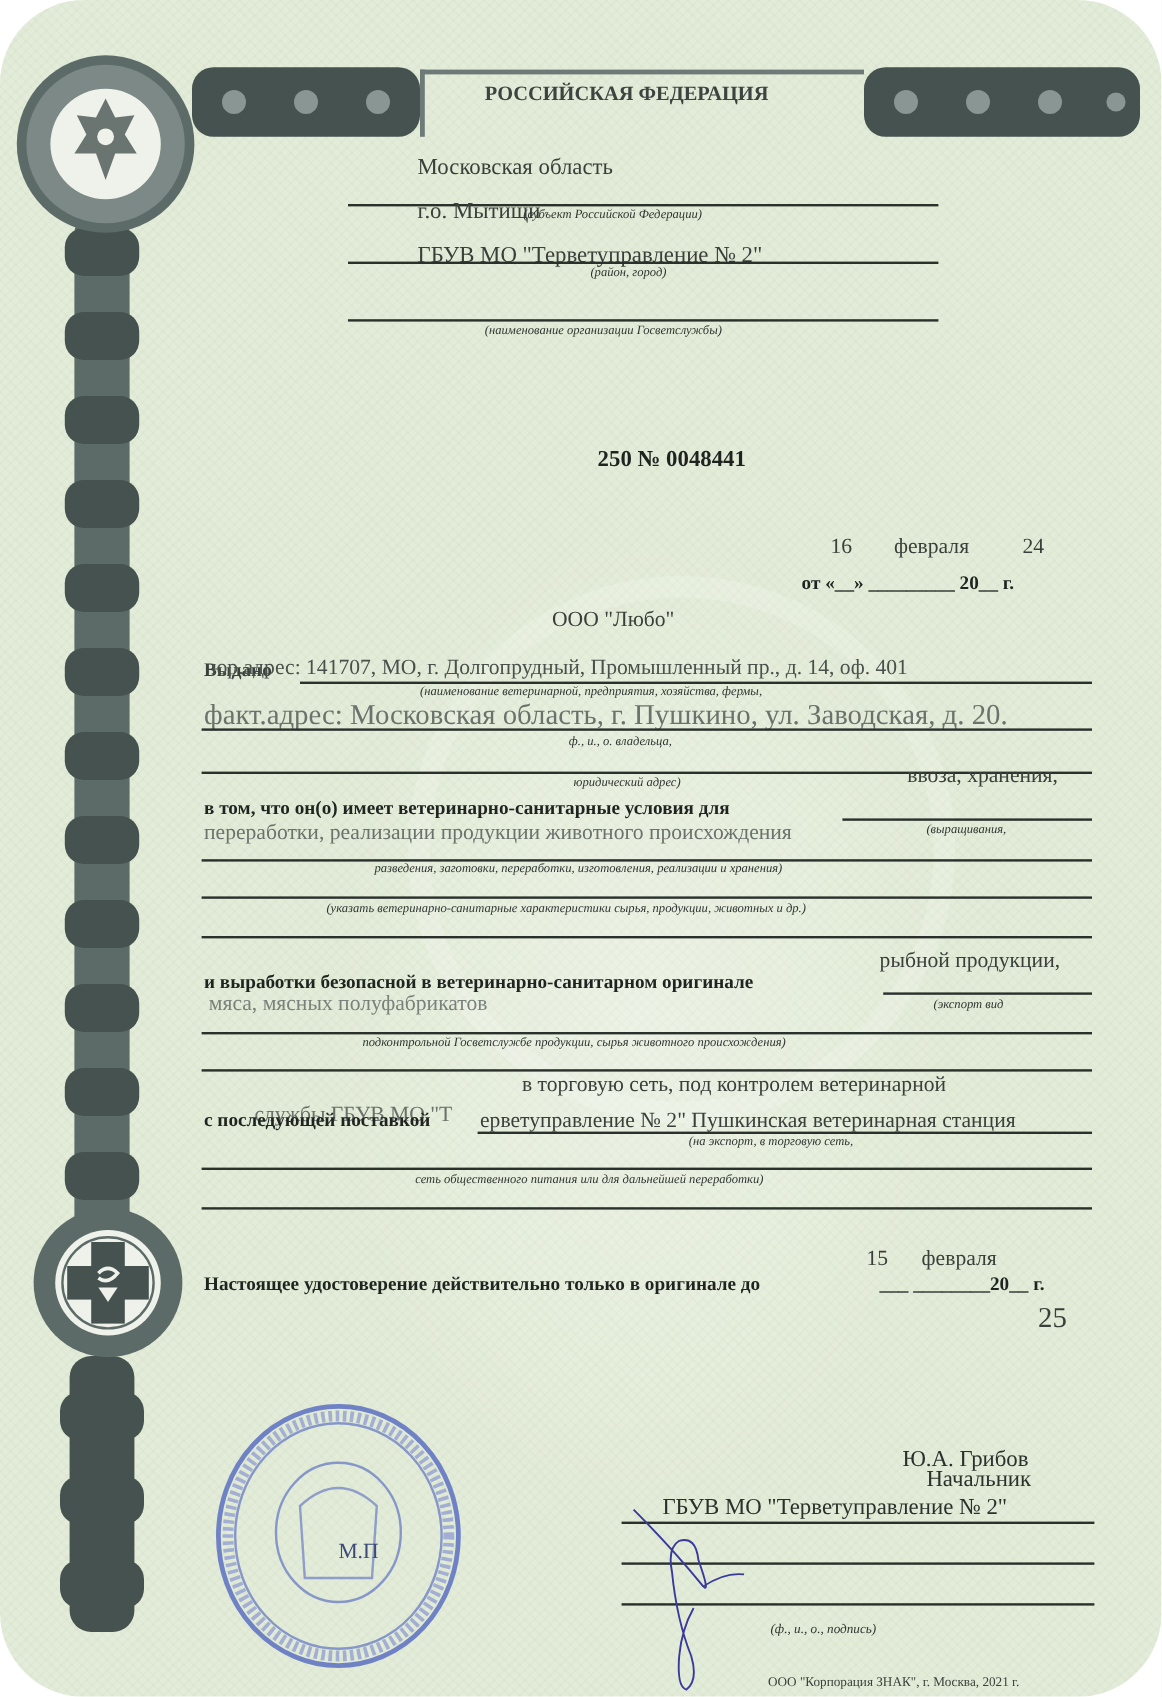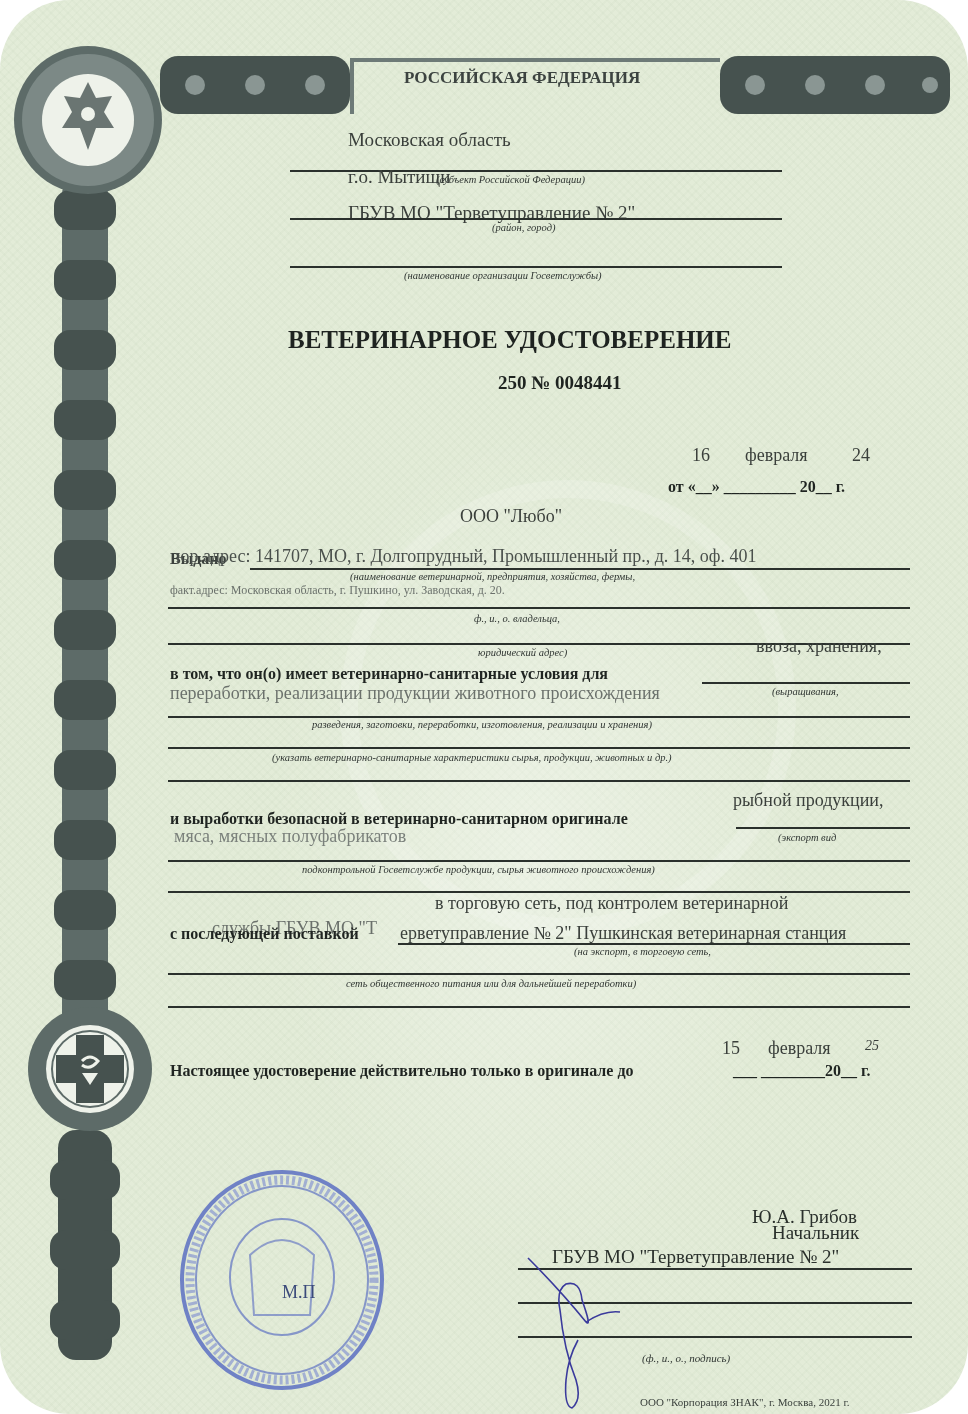--- a/index.html
+++ b/index.html
@@ -93,34 +93,33 @@
   <div class="fill" style="left:348px;top:129px;">Московская область</div>
   <div class="line" style="left:290px;top:170px;width:492px;"></div>
   <div class="fill" style="left:348px;top:166px;">г.о. Мытищи</div>
   <div class="hint" style="left:436px;top:174px;">(субъект Российской Федерации)</div>
   <div class="fill" style="left:348px;top:202px;">ГБУВ МО "Терветуправление № 2"</div>
   <div class="line" style="left:290px;top:218px;width:492px;"></div>
   <div class="hint" style="left:492px;top:222px;">(район, город)</div>
   <div class="line" style="left:290px;top:266px;width:492px;"></div>
   <div class="hint" style="left:404px;top:270px;">(наименование организации Госветслужбы)</div>
 
-  <div class="abs" style="left:288px;top:326px;font-size:25px;font-weight:bold;color:#1e2320;">ВЕТЕРИНАРНОЕ УДОСТОВЕРЕНИЕ</div>
   <div class="abs" style="left:460px;top:372px;font-size:19px;font-weight:bold;color:#1e2320;margin-left:38px;">250 № 0048441</div>
 
   <div class="fill" style="left:692px;top:445px;font-size:18px;">16</div>
   <div class="fill" style="left:745px;top:445px;font-size:18px;">февраля</div>
   <div class="fill" style="left:852px;top:445px;font-size:18px;">24</div>
   <div class="bold" style="left:668px;top:478px;font-size:16px;">от «__» _________ 20__ г.</div>
 
   <div class="fill" style="left:460px;top:506px;font-size:18px;">ООО "Любо"</div>
   <div class="bold" style="left:170px;top:550px;color:#3a403c;">Выдано</div>
   <div class="fill" style="left:176px;top:546px;font-size:18px;color:#4a504c;">юр.адрес:   141707, МО, г. Долгопрудный, Промышленный пр., д. 14, оф. 401</div>
   <div class="line" style="left:250px;top:568px;width:660px;"></div>
   <div class="hint" style="left:350px;top:571px;">(наименование ветеринарной, предприятия, хозяйства, фермы,</div>
-  <div class="fill-light" style="left:170px;top:583px;font-size:12px;">факт.адрес: Московская область, г. Пушкино,  ул. Заводская, д. 20.</div>
+  <div class="fill-light" style="left:170px;top:583px;font-size:24px;">факт.адрес: Московская область, г. Пушкино,  ул. Заводская, д. 20.</div>
   <div class="line" style="left:168px;top:607px;width:742px;"></div>
   <div class="hint" style="left:474px;top:613px;">ф., и., о. владельца,</div>
   <div class="line" style="left:168px;top:643px;width:742px;"></div>
   <div class="hint" style="left:478px;top:647px;">юридический адрес)</div>
 
   <div class="fill" style="left:756px;top:636px;font-size:18px;">ввоза, хранения,</div>
   <div class="bold" style="left:170px;top:665px;text-align:right;">в том, что он(о) имеет ветеринарно-санитарные условия для</div>
   <div class="line" style="left:702px;top:682px;width:208px;"></div>
   <div class="fill-light" style="left:170px;top:683px;font-size:18px;">переработки, реализации продукции животного происхождения</div>
   <div class="hint" style="left:772px;top:686px;">(выращивания,</div>
@@ -144,21 +143,21 @@
   <div class="bold" style="left:170px;top:925px;">с последующей поставкой</div>
   <div class="fill" style="left:400px;top:923px;font-size:18px;">ерветуправление № 2" Пушкинская ветеринарная станция</div>
   <div class="line" style="left:398px;top:943px;width:512px;"></div>
   <div class="hint" style="left:574px;top:946px;">(на экспорт, в торговую сеть,</div>
   <div class="line" style="left:168px;top:973px;width:742px;"></div>
   <div class="hint" style="left:346px;top:978px;">сеть общественного питания или для дальнейшей переработки)</div>
   <div class="line" style="left:168px;top:1006px;width:742px;"></div>
 
   <div class="fill" style="left:722px;top:1038px;font-size:18px;">15</div>
   <div class="fill" style="left:768px;top:1038px;font-size:18px;">февраля</div>
-  <div class="fill" style="left:865px;top:1038px;font-size:14px;font-style:italic;">25</div>
+  <div class="fill" style="left:865px;top:1086px;font-size:24px;">25</div>
   <div class="bold" style="left:170px;top:1062px;">Настоящее удостоверение действительно только в оригинале до</div>
   <div class="bold" style="left:733px;top:1062px;">___ ________20__ г.</div>
 
   <svg class="abs" style="left:170px;top:1165px" width="230" height="230" viewBox="0 0 230 230">
     <ellipse cx="112" cy="115" rx="100" ry="108" fill="none" stroke="#4a5fc0" stroke-width="4" opacity="0.75"></ellipse>
     <ellipse cx="112" cy="115" rx="86" ry="94" fill="none" stroke="#4a5fc0" stroke-width="2" opacity="0.6"></ellipse>
     <ellipse cx="112" cy="115" rx="92" ry="100" fill="none" stroke="#6f80d0" stroke-width="9" stroke-dasharray="3 3" opacity="0.55"></ellipse>
     <ellipse cx="112" cy="112" rx="52" ry="58" fill="none" stroke="#4a5fc0" stroke-width="2" opacity="0.6"></ellipse>
     <path d="M80 90 Q112 60 144 90 L140 150 L84 150 Z" fill="none" stroke="#4a5fc0" stroke-width="2" opacity="0.55"></path>
   </svg>

